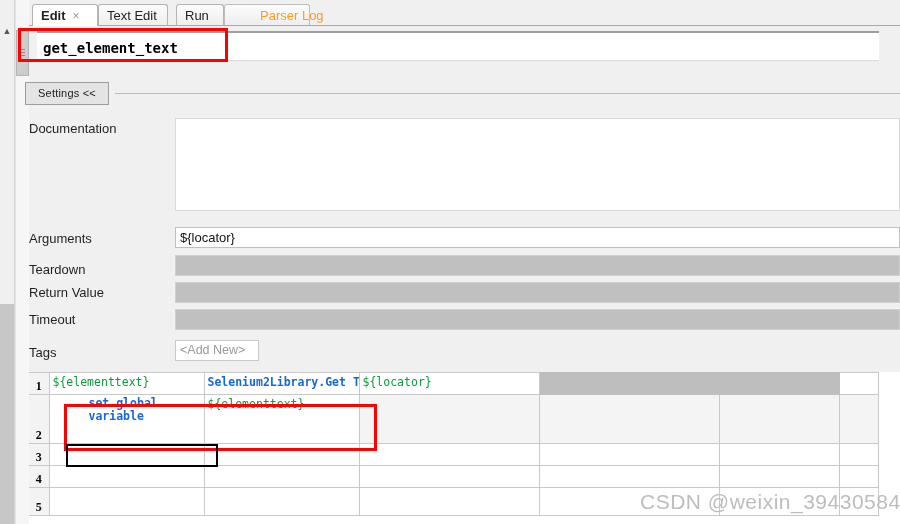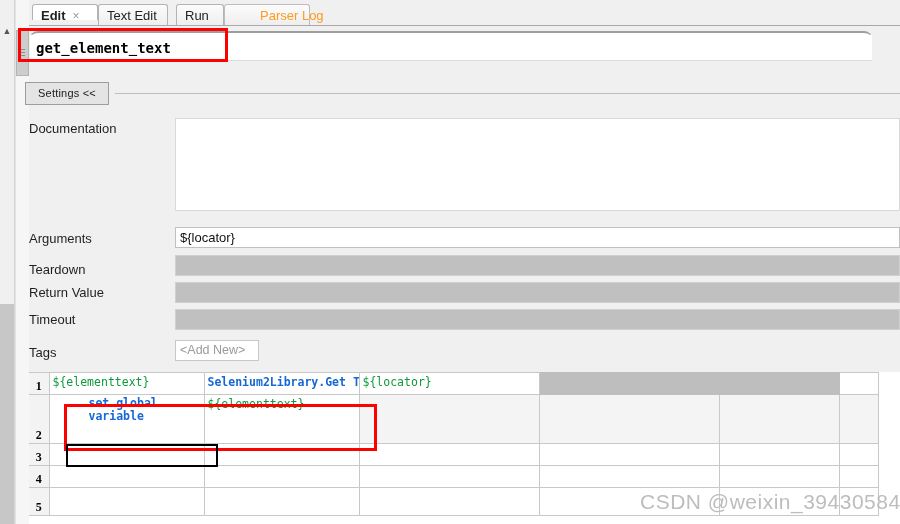--- a/index.html
+++ b/index.html
@@ -88,47 +88,46 @@
     font-size: 13px;
     color: #222;
     padding: 2px 8px 0 8px;
     white-space: nowrap;
     line-height: 18px;
   }
   .tab.active {
     background: #ffffff;
     font-weight: bold;
     z-index: 3;
-    height: 16px;
+    height: 22px;
   }
   .tab .closeglyph {
     color: #9a9a9a;
     font-size: 12px;
     font-weight: normal;
     margin-left: 7px;
   }
   .tab.accent { color: #ff9b1f; border-color: #bdbdbd; padding-left: 35px; }
   .tabfiller {
     position: absolute; left: 0; top: 0;
     width: 871px; height: 25px;
   }
 
   
   .namebar {
     position: absolute; left: 0; top: 26px;
     width: 871px; height: 44px;
     background: #f0f0f0;
   }
   .name-inputwrap {
-    position: absolute; left: 1px; top: 5px;
+    position: absolute; left: 8px; top: 5px;
     width: 842px; height: 28px;
     box-sizing: border-box;
     border-top: 2px solid #9e9e9e;
     background: #ffffff;
-    border-radius: 8px;
   }
   .name-input {
     position: absolute; left: 0; top: 2px;
     width: 842px; height: 26px;
     box-sizing: border-box;
     background: #ffffff;
     border: none;
     border-bottom: 1px solid #dcdcdc;
     font-family: "DejaVu Sans Mono", monospace;
     font-weight: bold;

